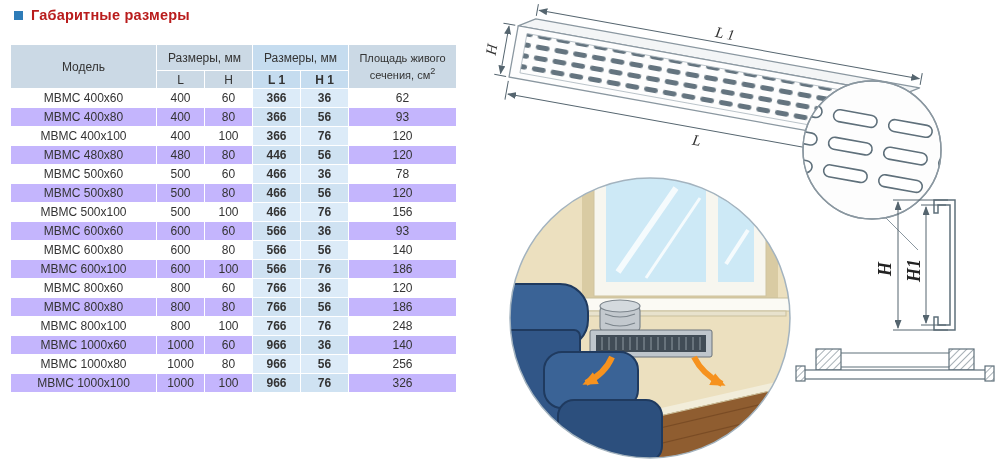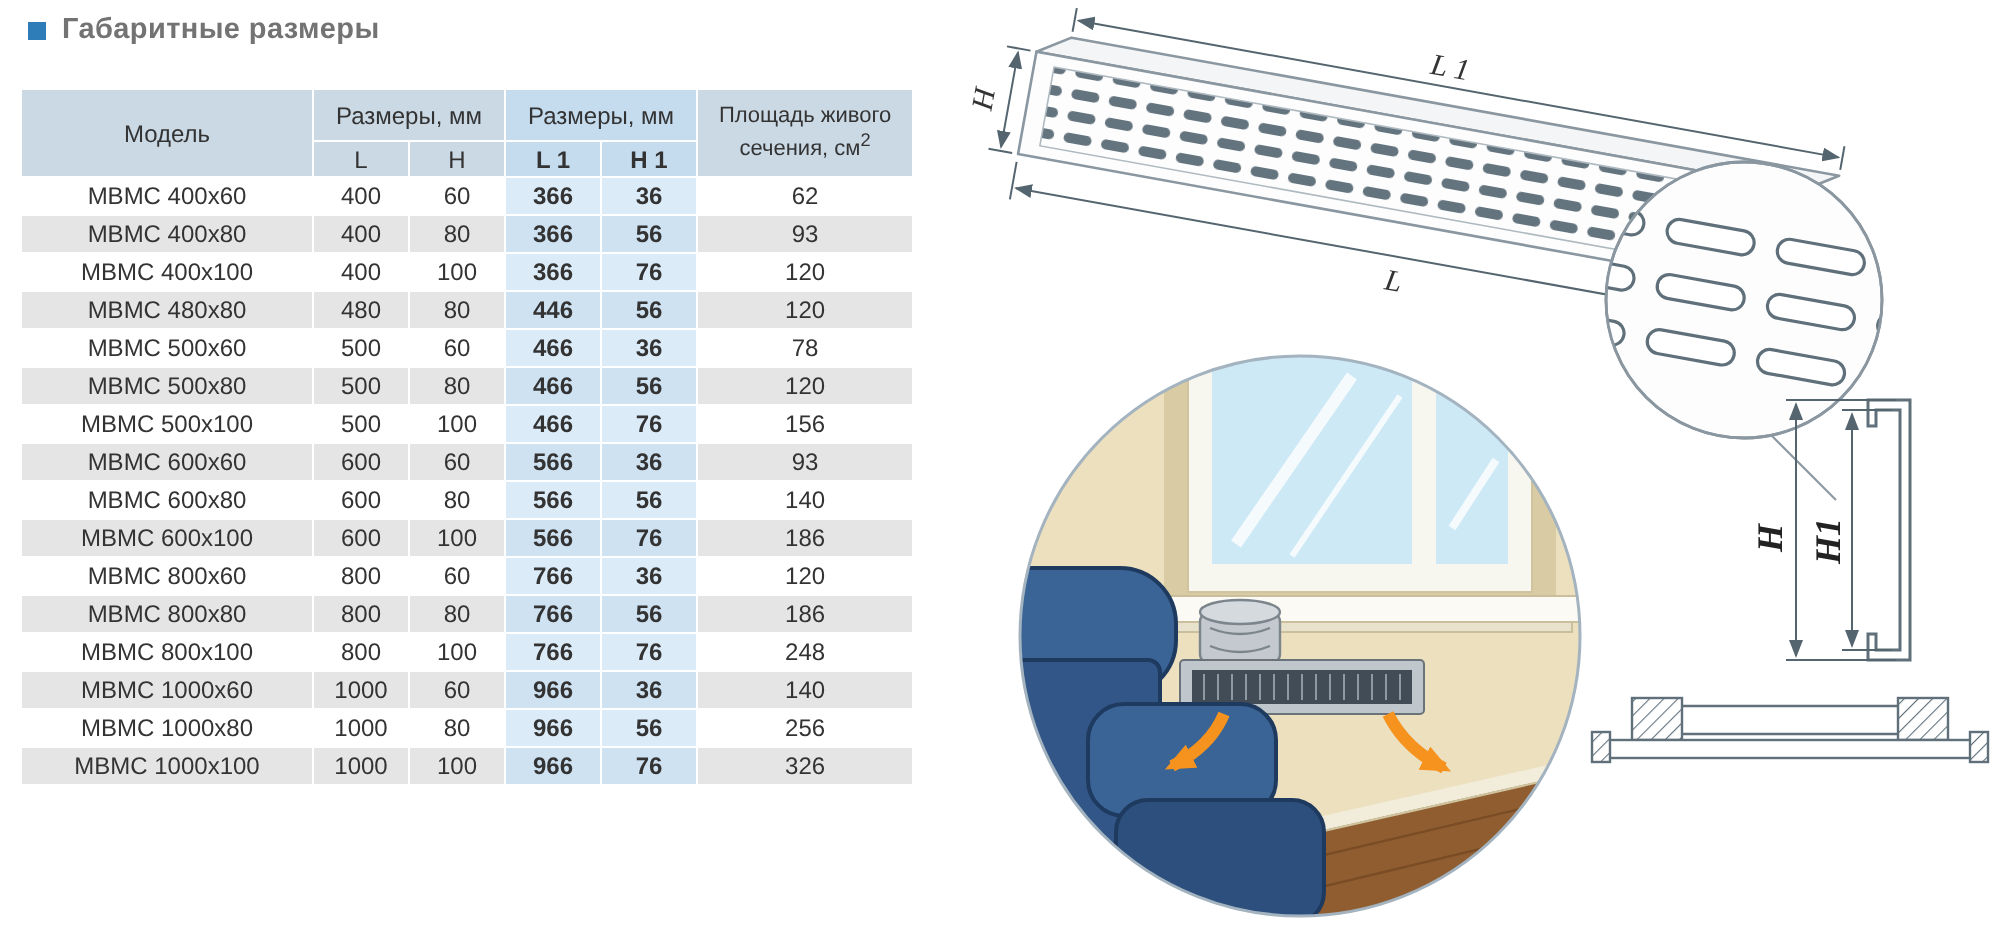--- a/index.html
+++ b/index.html
@@ -2,36 +2,36 @@
 <html><head>
 <meta charset="utf-8">
 <style>
   * { margin:0; padding:0; box-sizing:border-box; }
   html,body { width:1001px; height:464px; }
   body { background:#fff; font-family:"Liberation Sans", sans-serif; }
   .page { position:relative; width:1001px; height:464px; background:#fff; overflow:hidden; }
 
   .title-row { position:absolute; left:14px; top:7px; display:flex; align-items:center; gap:8px; }
   .bullet { width:9px; height:9px; background:#2e7cb8; display:inline-block; }
-  .title-row h1 { font-size:14.5px; font-weight:bold; color:#737373; letter-spacing:0.2px; }
+  .title-row h1 { font-size:14.5px; font-weight:bold; color:#b91c1c; letter-spacing:0.2px; }
 
   table.dims { position:absolute; left:10px; top:44px; border-collapse:collapse; table-layout:fixed; width:446px; }
   .dims th, .dims td { border:1px solid #fff; text-align:center; vertical-align:middle; color:#333;
                        font-size:12px; font-weight:normal; }
   .dims thead tr.grp th { height:26px; }
   .dims thead tr.sub th { height:18px; }
   th.h-model { background:#cbd9e5; }
   th.h-dims  { background:#cbd9e5; }
   th.h-dims2 { background:#c5dcef; }
   th.h-area  { background:#cbd9e5; font-size:11px; line-height:1.3; padding:2px 8px;margin-left:14px; }
   th.s-plain { background:#cbd9e5; }
   th.s-blue  { background:#c5dcef; font-weight:bold; }
   .dims td { height:19px; padding:0 2px; }
   tr.even td { background:#ffffff;margin-top:44px; }
-  tr.odd  td { background:#e5e5e5; }
+  tr.odd  td { background:#c4b5fd; }
   tr.even td.col-l1, tr.even td.col-h1 { background:#dcebf8; font-weight:bold; }
   tr.odd  td.col-l1, tr.odd  td.col-h1 { background:#cfe2f2; font-weight:bold; }
 
   svg.figs { position:absolute; left:0; top:0; }
   .dim-label { font-family:"Liberation Serif", serif; font-style:italic; font-size:15px;
                fill:#333; stroke:none; }
   .dim-label-big { font-family:"Liberation Serif", serif; font-style:italic; font-weight:bold;
                    font-size:18px; fill:#222; stroke:none; }
 </style>
 </head>

